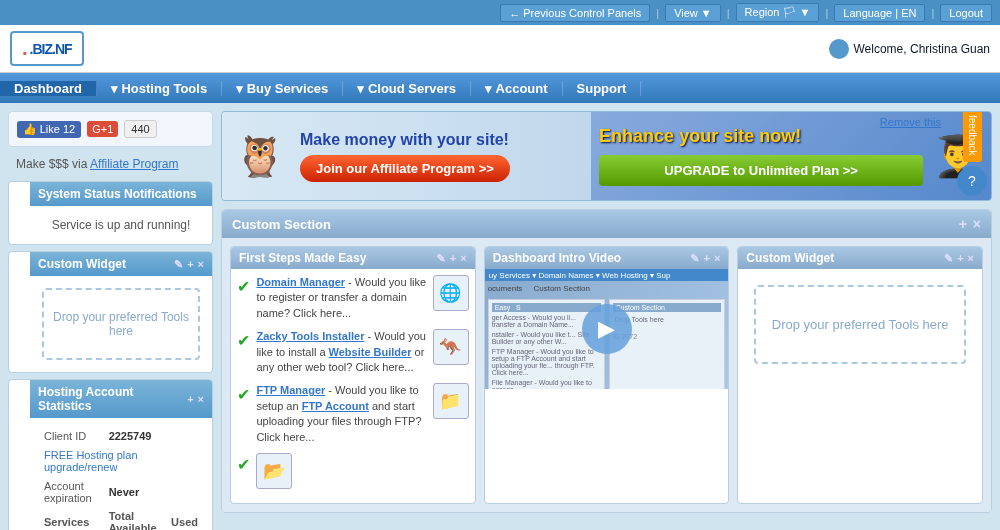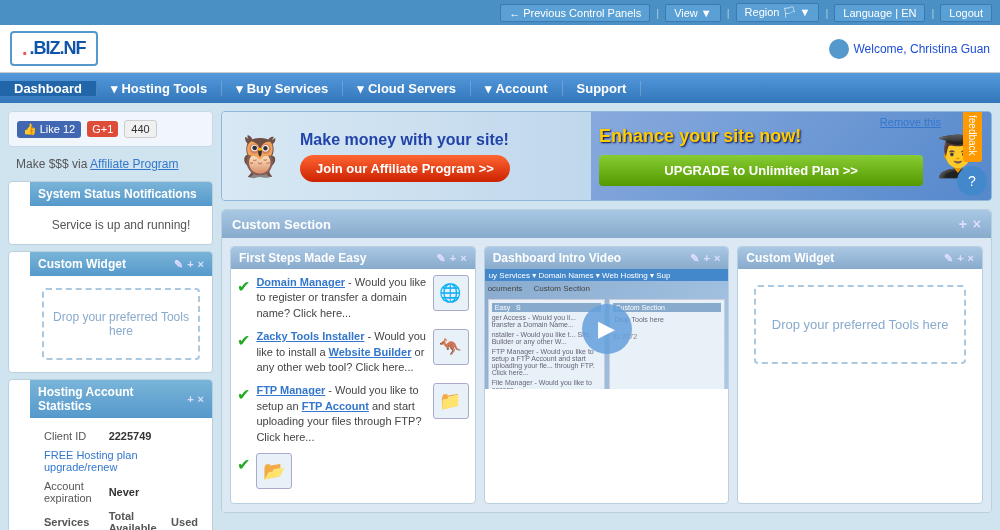--- a/index.html
+++ b/index.html
@@ -43,21 +43,21 @@
       padding: 4px 10px;
       font-size: 20px;
       font-weight: bold;
       color: #1155aa;
       display: flex;
       align-items: center;
       gap: 2px;
     }
     #welcome-text {
       margin-left: auto;
-      color: #1d4ed8;
+      color: #0f172a;
       font-size: 12px;
       display: flex;
       align-items: center;
       gap: 5px;
     }
     .user-icon {
       width: 20px; height: 20px;
       background: #5599cc;
       border-radius: 50%;
       display: inline-block;
@@ -423,21 +423,21 @@
   </button>
   <span class="sep">|</span>
   <button class="top-btn">
     <span>Logout</span>
   </button>
 </div>
 
 <div id="header">
   <div id="logo">
     <span style="color:#e55;">.</span>
-      <span style="font-size:18px;letter-spacing:-1px;">.BIZ.NF</span>
+      <span style="font-size:14px;letter-spacing:-1px;">.BIZ.NF</span>
   </div>
   <div id="welcome-text">
     <span class="user-icon"></span>
     <span>Welcome, Christina Guan</span>
   </div>
 </div>
 
 <div id="nav">
   <div class="nav-item" style="background:#2266aa;">
     <span>Dashboard</span>

